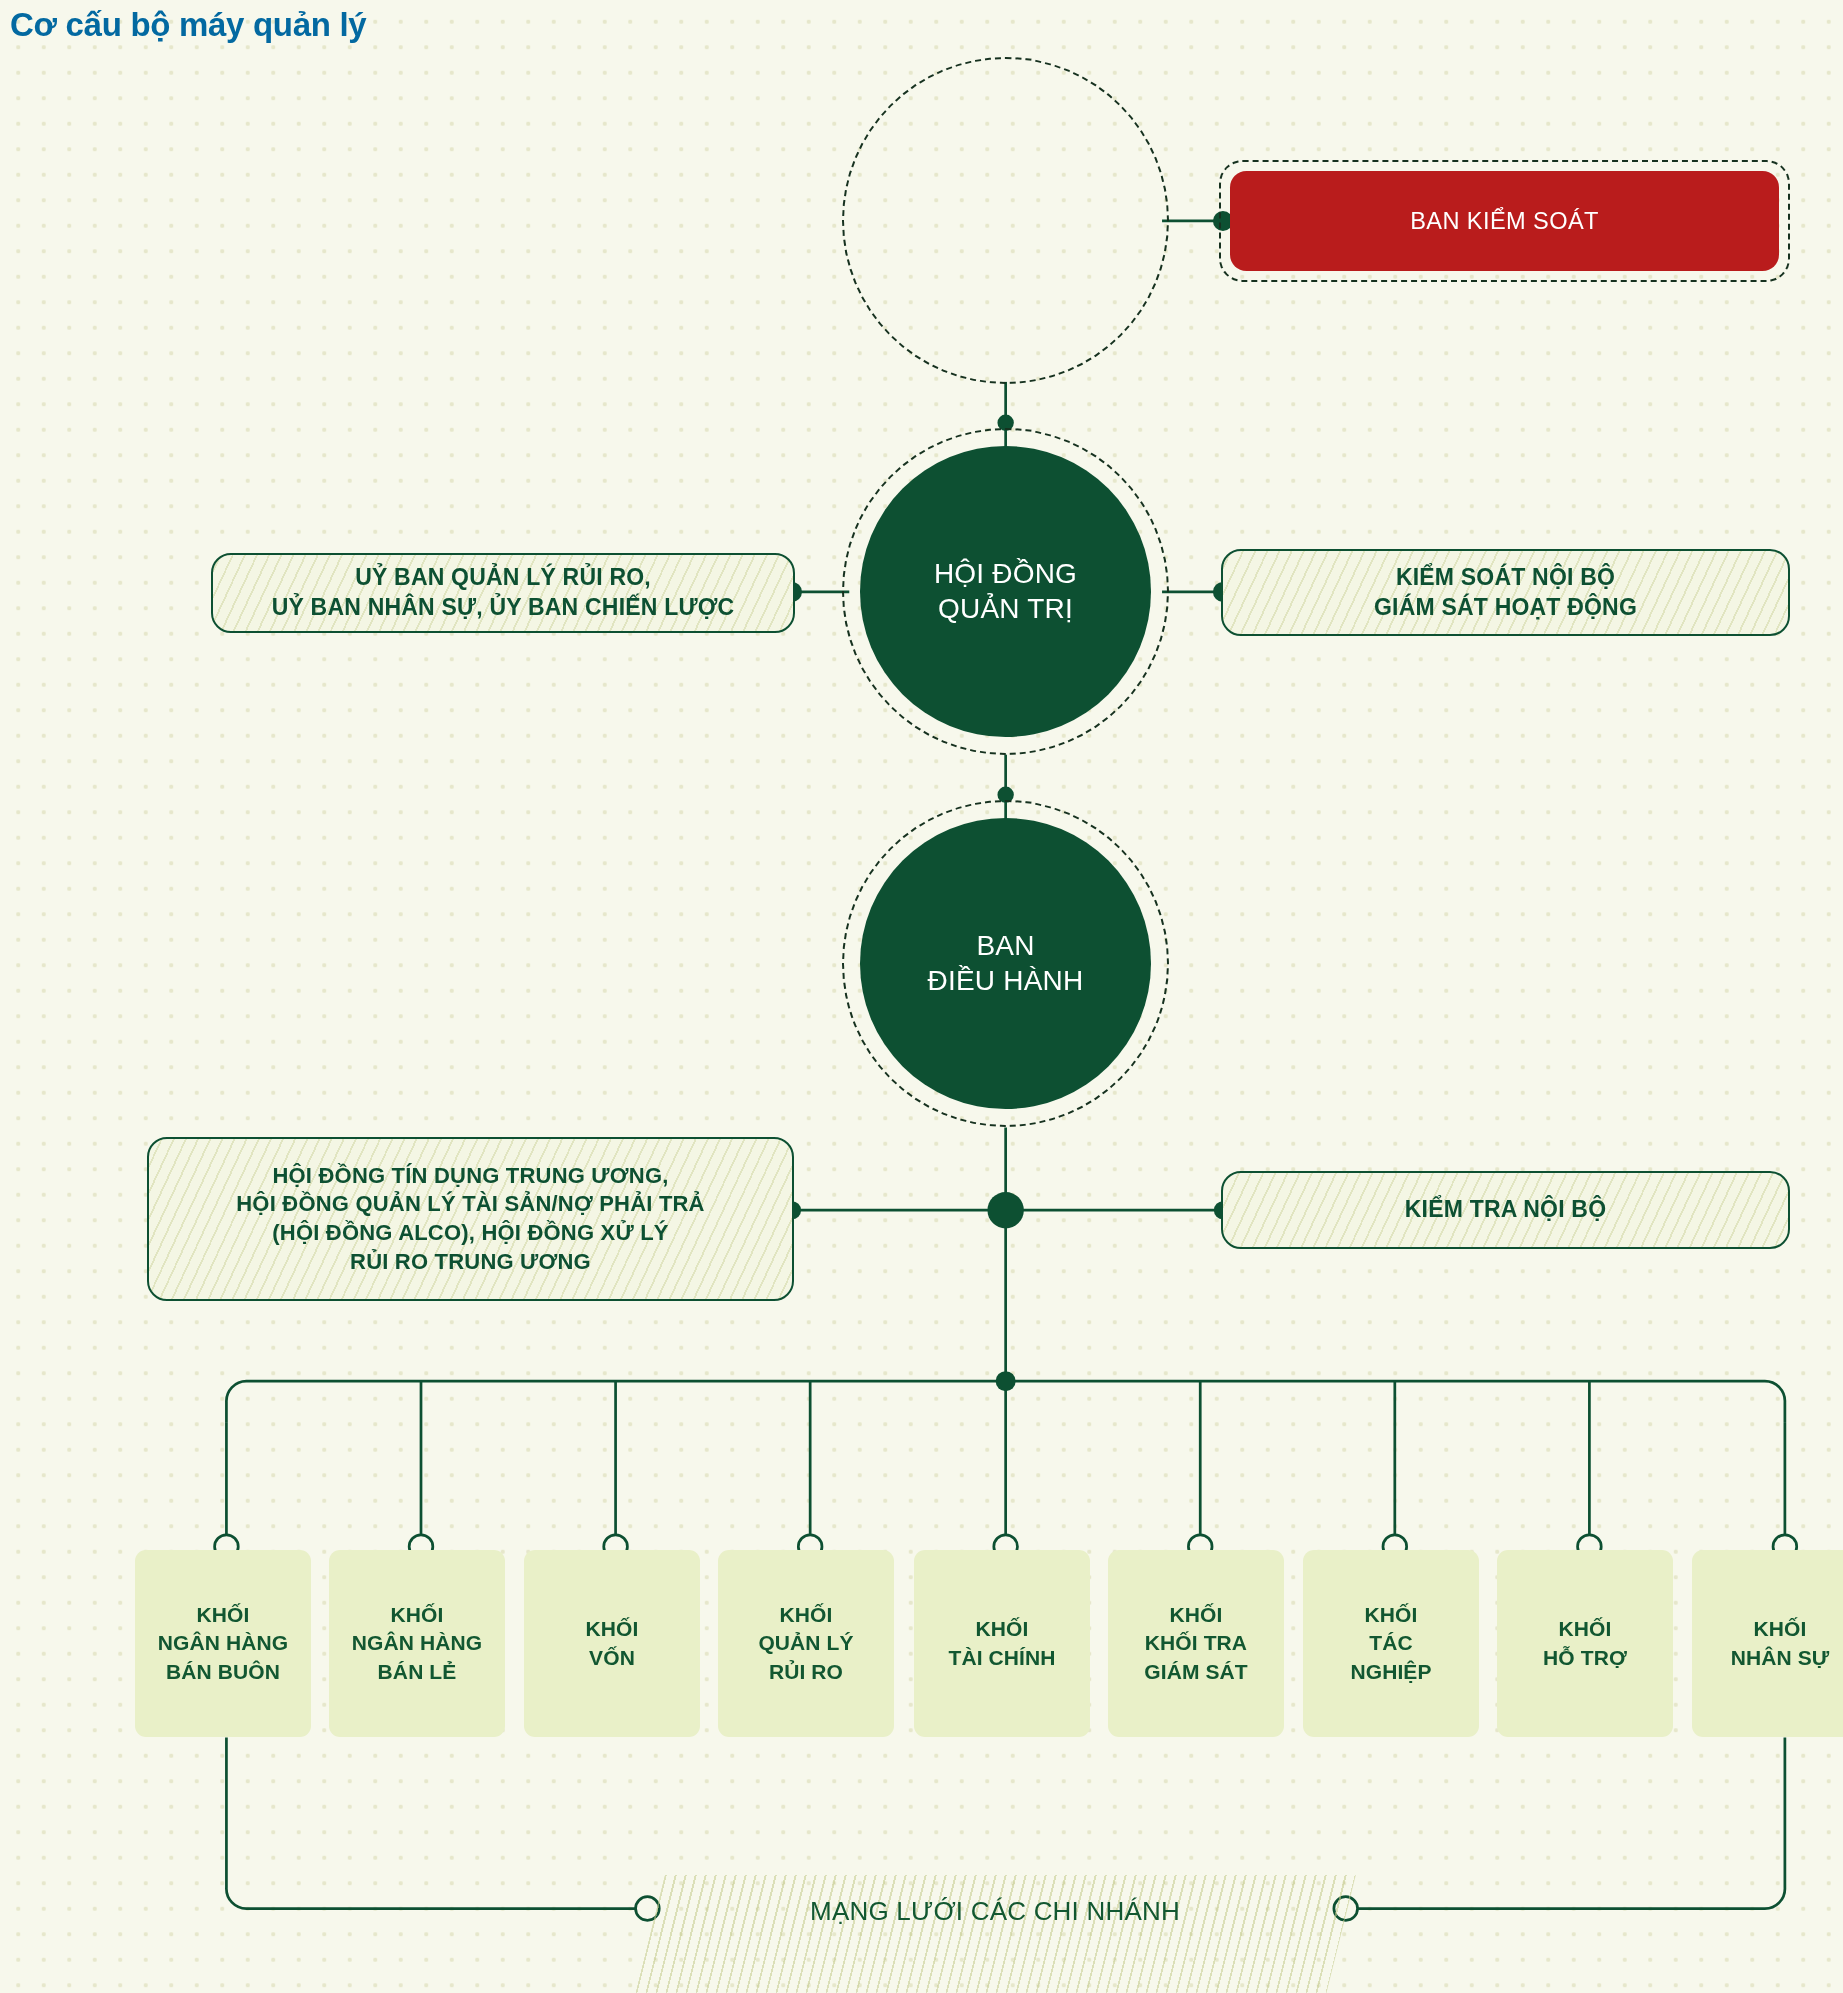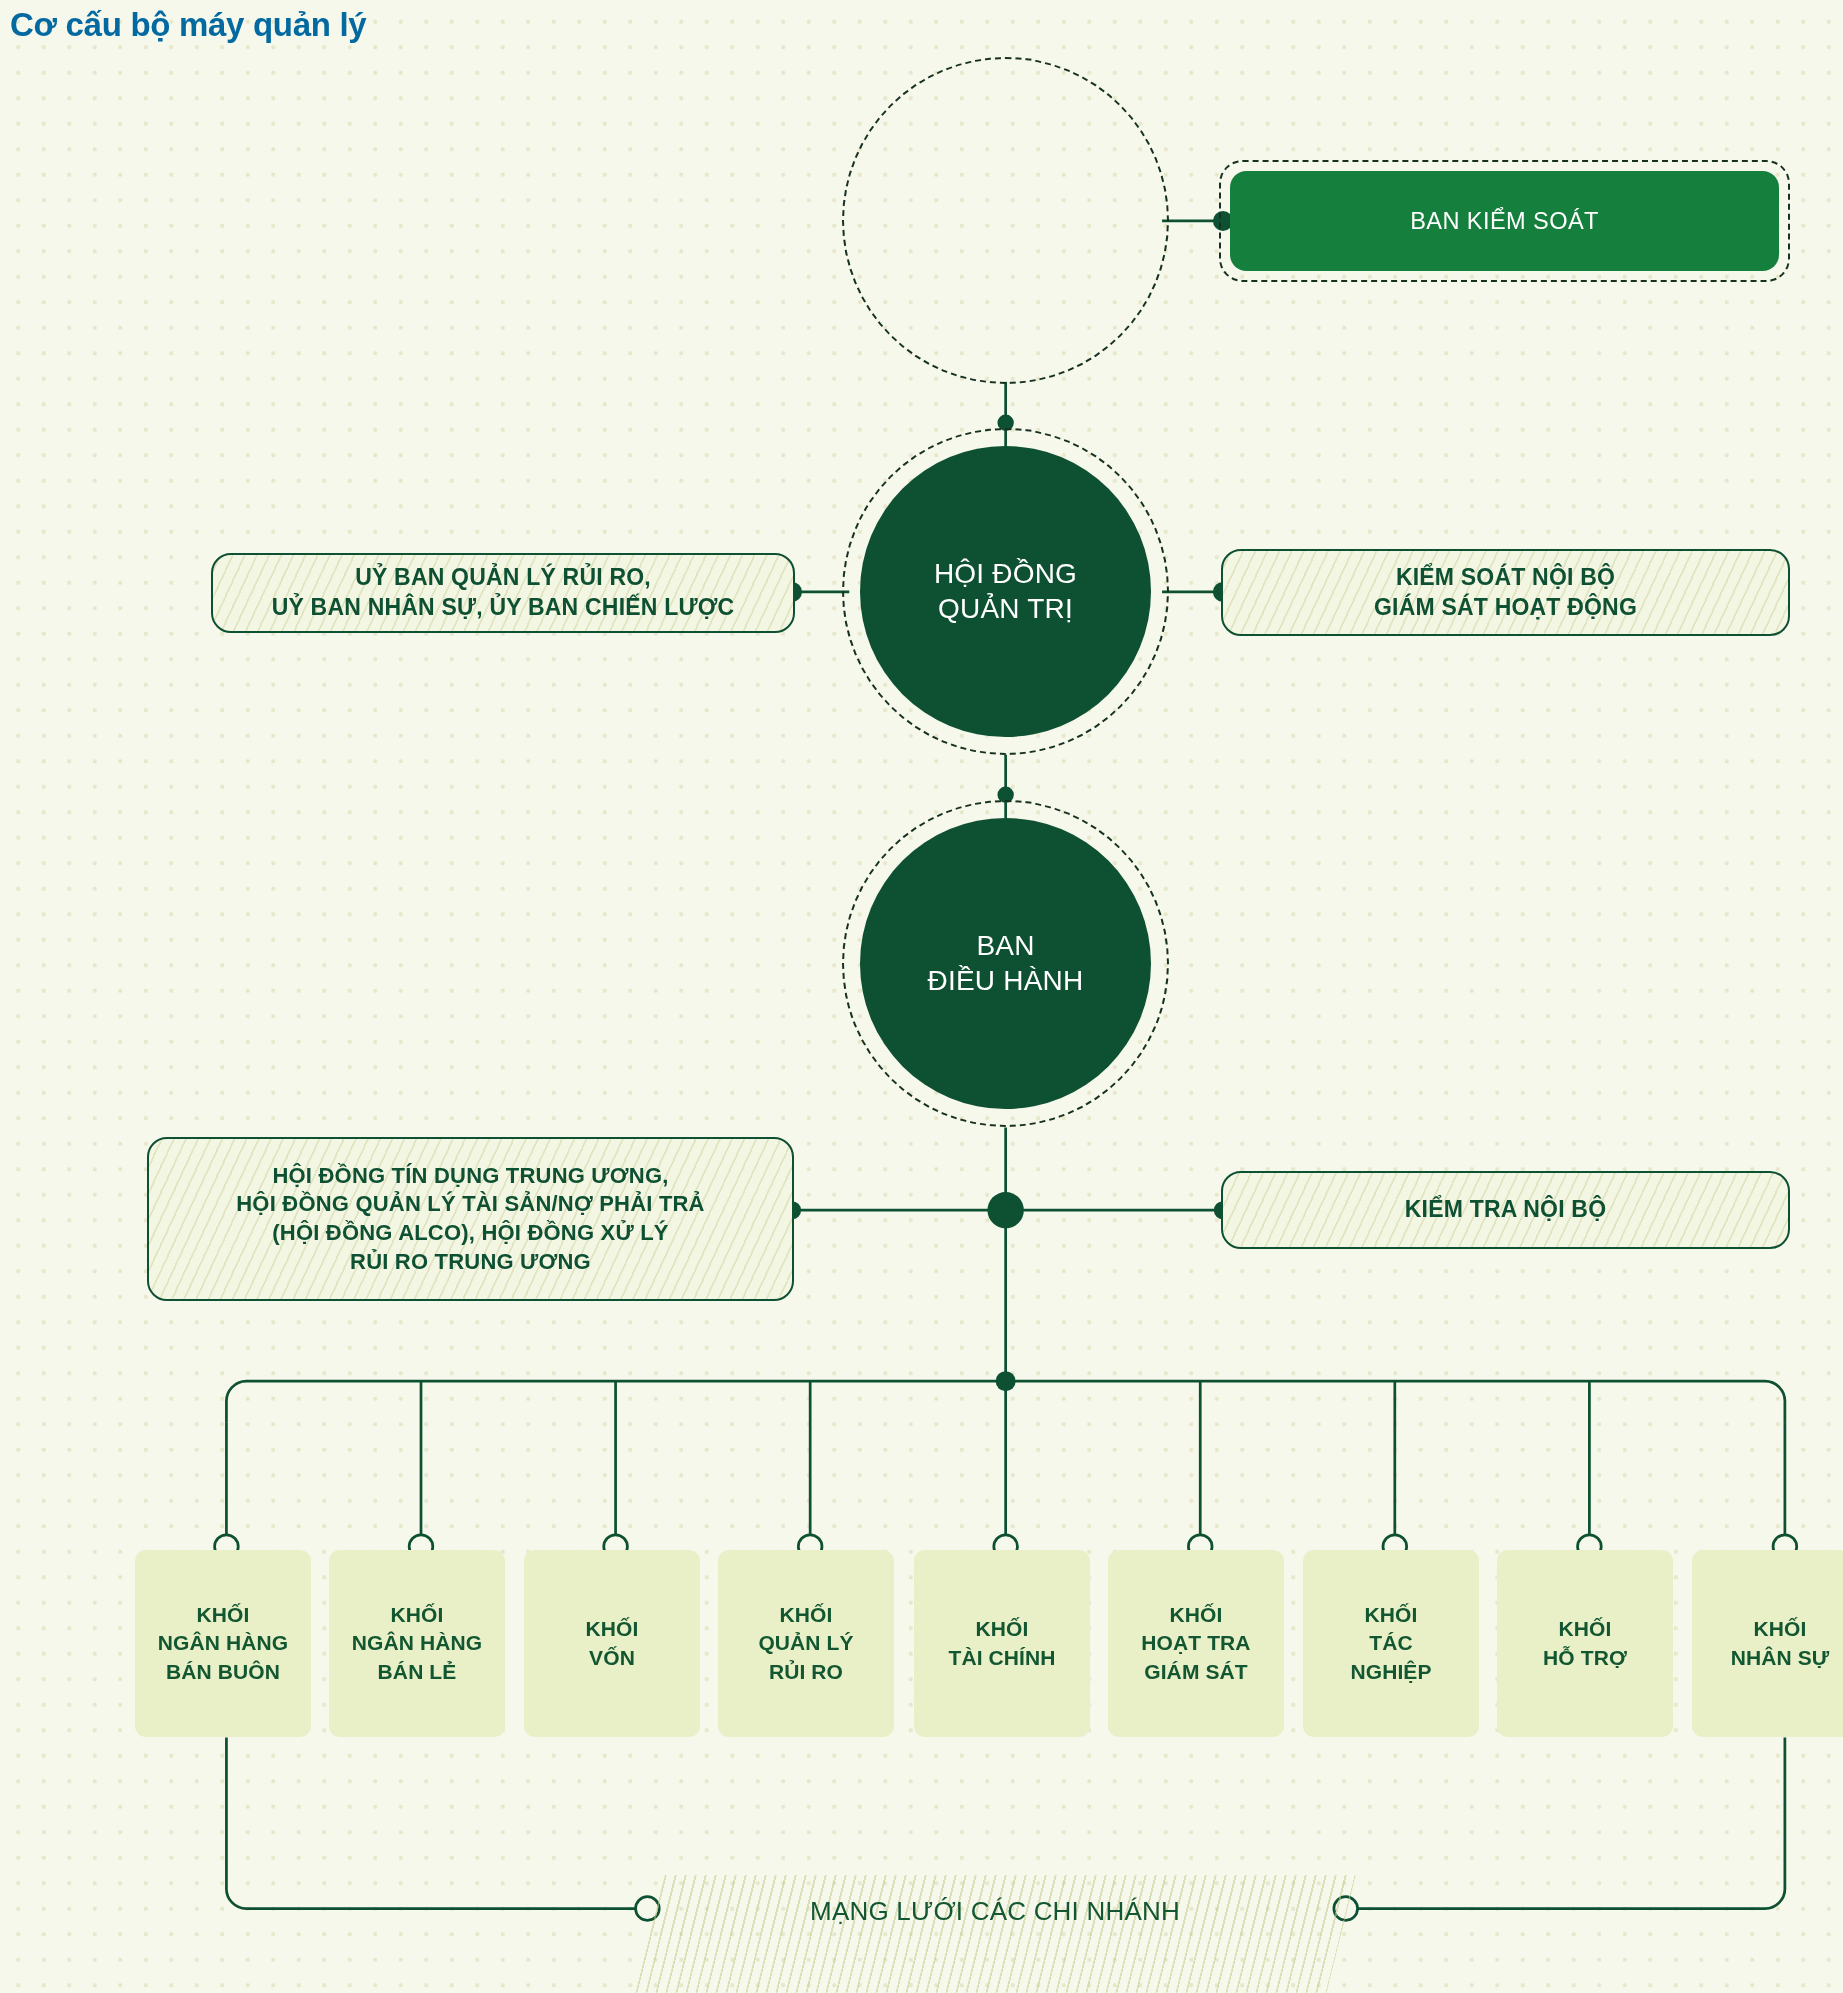--- a/index.html
+++ b/index.html
@@ -86,21 +86,21 @@
     background-image: repeating-linear-gradient(
         -65deg,
         rgba(196, 203, 140, 0.40) 0px,
         rgba(196, 203, 140, 0.40) 1.8px,
         rgba(255,255,255,0) 1.8px,
         rgba(255,255,255,0) 11px);
   }
 
   .solid-box {
     position: absolute;
-    background: #15803d;
+    background: #b91c1c;
     border-radius: 16.4px;
     display: flex;
     align-items: center;
     justify-content: center;
     text-align: center;
     color: #ffffff;
     font-size: 23.6px;
     letter-spacing: 0.4px;
     z-index: 4;
   }
@@ -312,21 +312,21 @@
   <div class="khoi-card" style="left:914px; top:1550px; width:176px; height:187px;">
     <div>
       <div>KHỐI</div>
       <div>TÀI CHÍNH</div>
     </div>
   </div>
 
   <div class="khoi-card" style="left:1108px; top:1550px; width:176px; height:187px;">
     <div>
       <div>KHỐI</div>
-      <div>HOẠT TRA</div>
+      <div>KHỐI TRA</div>
       <div>GIÁM SÁT</div>
     </div>
   </div>
 
   <div class="khoi-card" style="left:1303px; top:1550px; width:176px; height:187px;">
     <div>
       <div>KHỐI</div>
       <div>TÁC</div>
       <div>NGHIỆP</div>
     </div>

